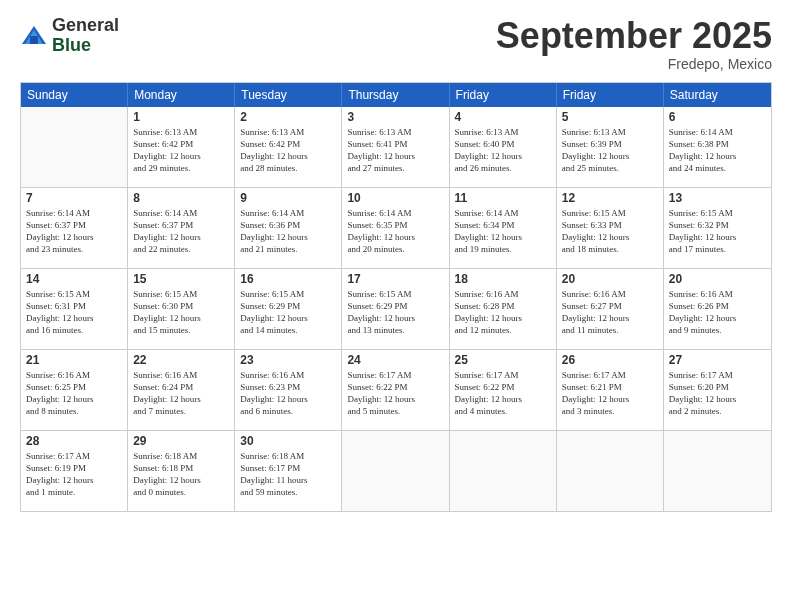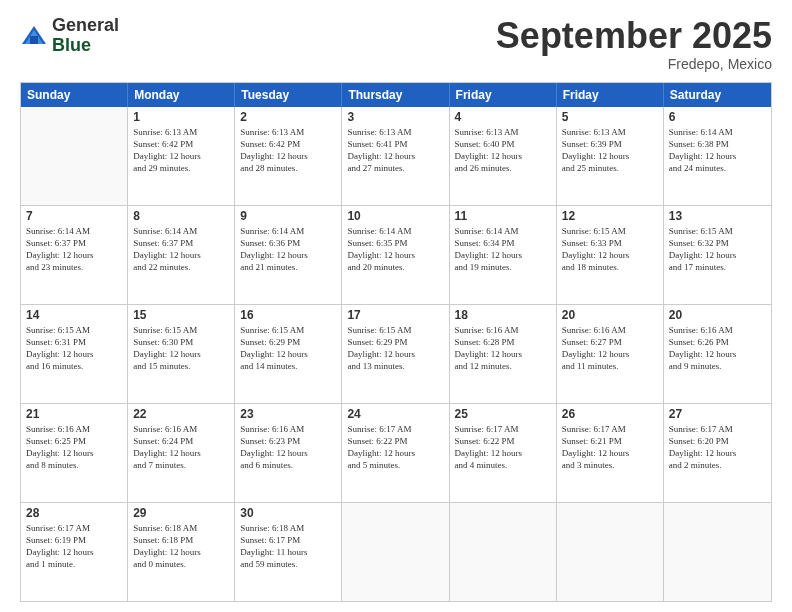--- a/index.html
+++ b/index.html
@@ -5,21 +5,21 @@
     * { margin: 0; padding: 0; box-sizing: border-box; }
     body {
       font-family: Arial, sans-serif;
       background: #fff;
       width: 792px;
       height: 612px;
       overflow: hidden;
     }
     .page {
       width: 792px;
-      height: 612px;
+      height: 512px;
       padding: 16px 20px 10px 20px;
       display: flex;
       flex-direction: column;
     }
     .header {
       display: flex;
       justify-content: space-between;
       align-items: flex-start;
       margin-bottom: 10px;
     }
@@ -59,21 +59,21 @@
       border: 1px solid #ccc;
     }
     .cal-header-row {
       display: grid;
       grid-template-columns: repeat(7, 1fr);
       background: #2060c0;
     }
     .cal-header-cell {
       color: #fff;
       font-size: 12px;
-      font-weight: bold;
+      font-weight: normal;
       padding: 5px 6px;
       border-right: 1px solid #4080d0;
       text-align: left;
     }
     .cal-header-cell:last-child { border-right: none; }
     .cal-body {
       flex: 1;
       display: flex;
       flex-direction: column;
     }

